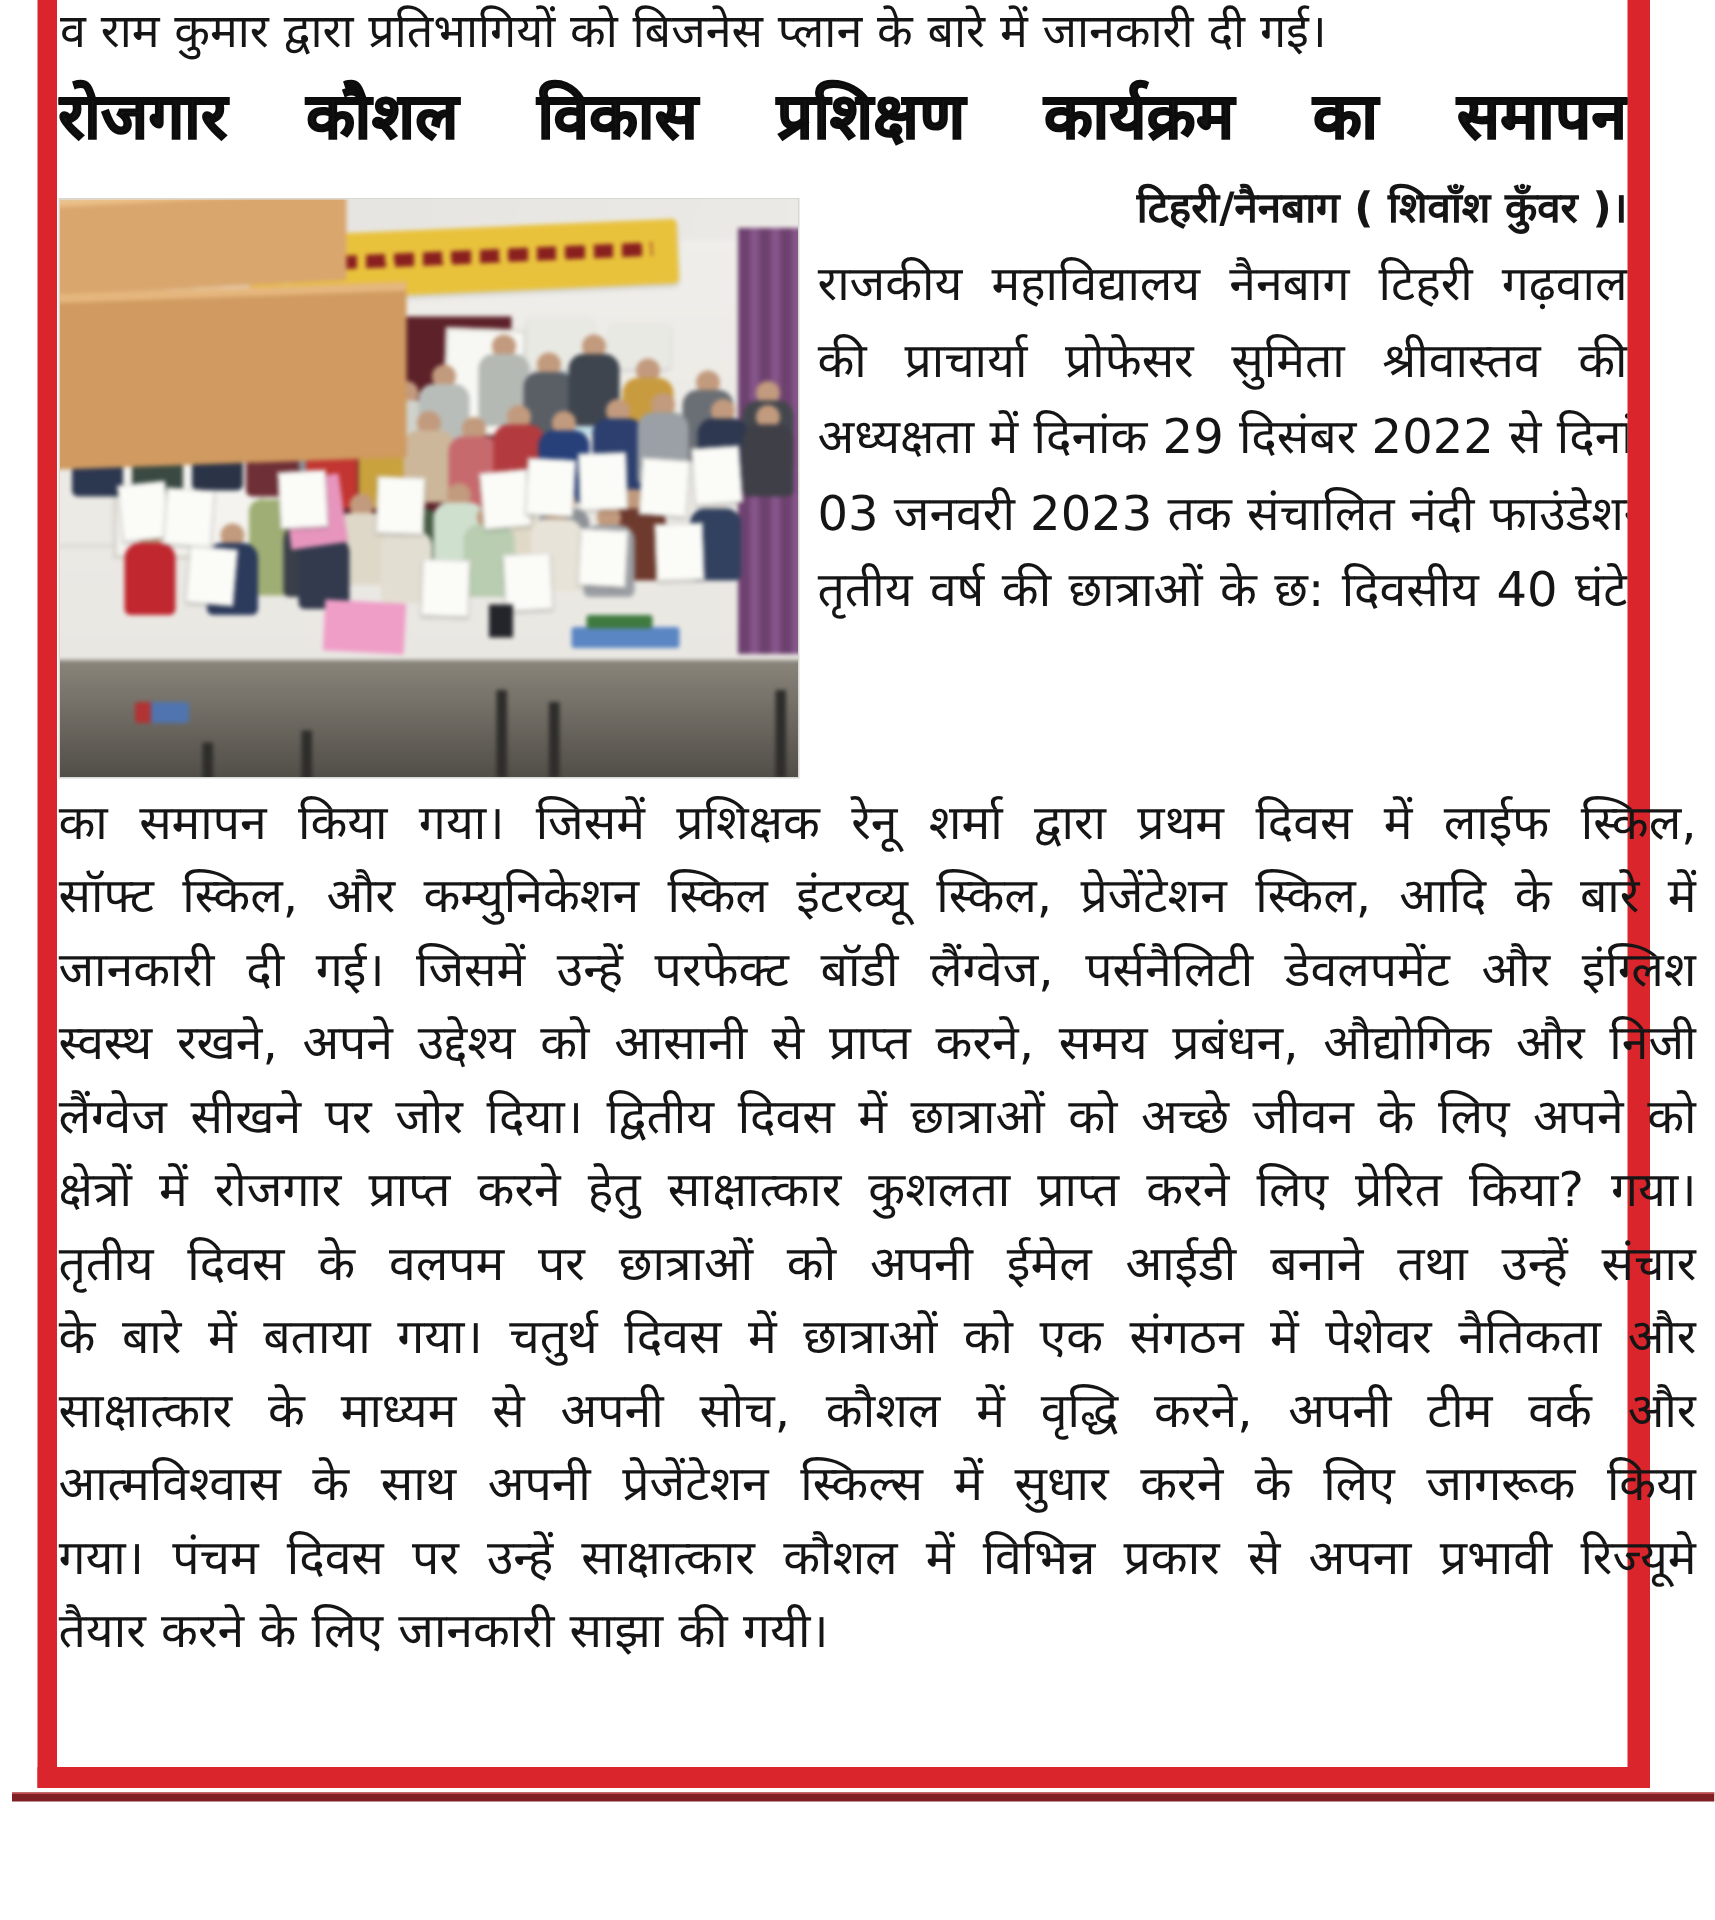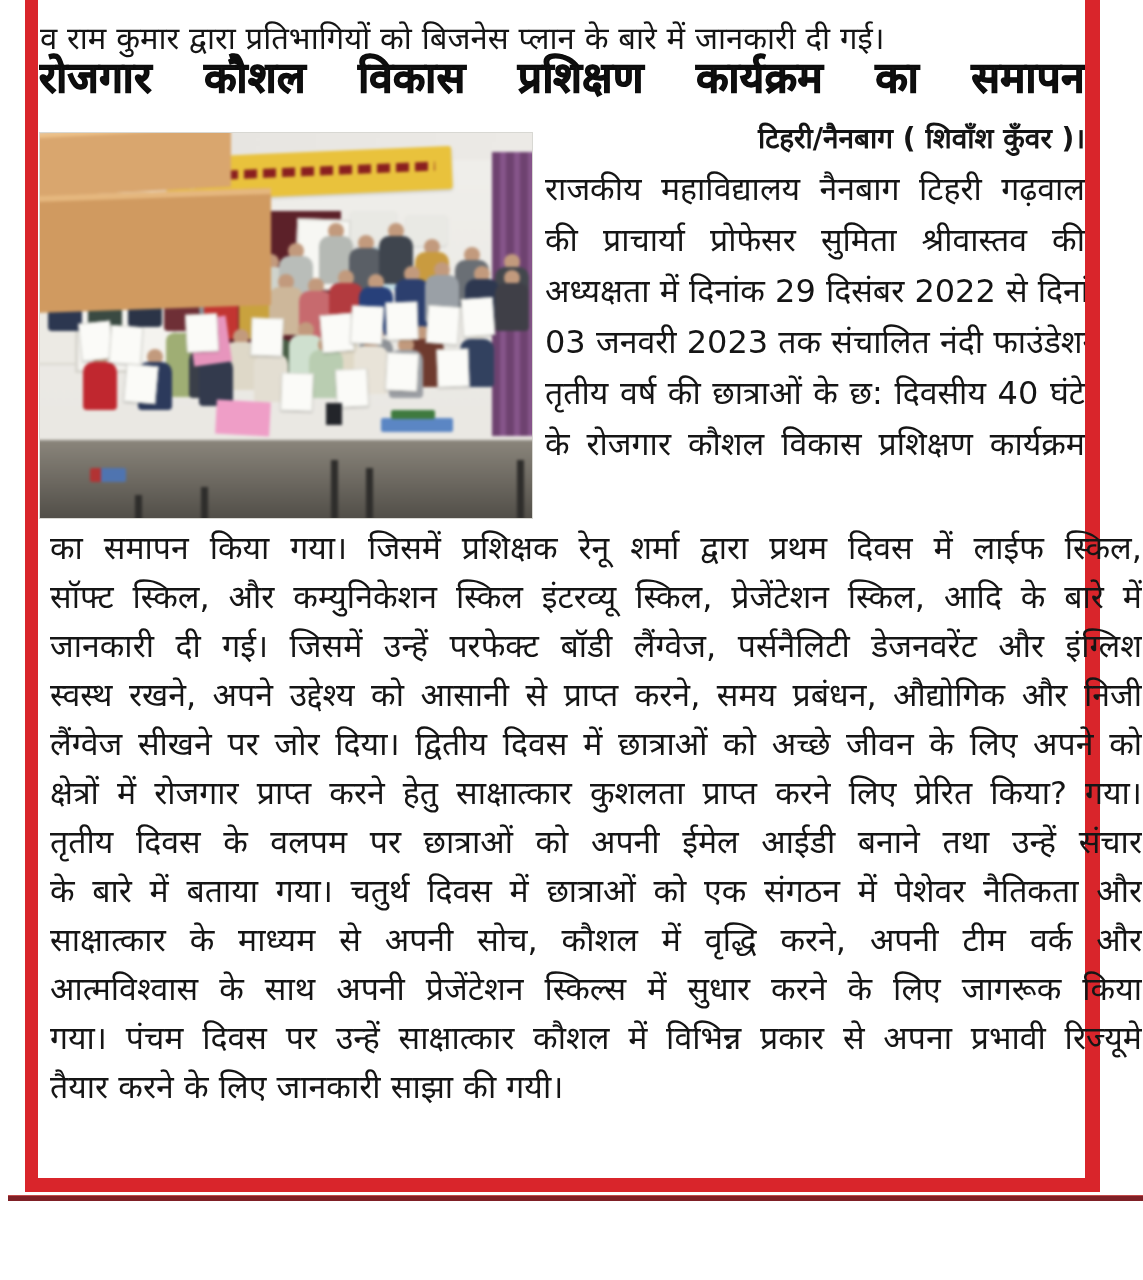--- a/index.html
+++ b/index.html
@@ -23,35 +23,35 @@
   }
   .maroon-rule{
     position:absolute;left:8px;top:1195px;width:1135px;height:5px;
     background:var(--maroon);
     border-top:1px solid #c24a4a;
   }
   
   .jline{text-align:justify;text-align-last:justify;overflow:hidden;white-space:nowrap;}
   .jline.leftlast{text-align-last:left;}
   .top-line{
-    position:absolute;left:40px;top:17px;width:1044px;height:43px;
+    position:absolute;left:40px;top:0;width:1044px;height:43px;
     font-size:31px;line-height:43px;
   }
   .headline{
     position:absolute;left:39px;top:44px;width:1046px;height:70px;
     font-size:42px;line-height:68px;font-weight:bold;
     -webkit-text-stroke:1.1px #0c0c0c;letter-spacing:0.5px;
   }
   .byline{
     position:absolute;left:545px;top:114px;width:540px;height:50px;
     font-size:28px;line-height:50px;font-weight:bold;text-align:right;white-space:nowrap;overflow:hidden;
   }
   .col{position:absolute;left:545px;top:164px;width:540px;}
   .col .jline{font-size:32px;height:51px;line-height:51px;}
-  .bodytxt{position:absolute;left:50px;top:524px;width:1092px;}
+  .bodytxt{position:absolute;left:39px;top:524px;width:1092px;}
   .bodytxt .jline{font-size:32px;height:49px;line-height:49px;}
   
   .photo{
     position:absolute;left:40px;top:133px;width:492px;height:385px;
     overflow:hidden;background:#efeeea;outline:1px solid #d8d8d3;
   }
   .ph-blur{position:absolute;inset:-5px;filter:blur(1.4px);}
   .ph-blur>div,.ph-blur i{position:absolute;}
   .ceiling{left:0;top:0;width:100%;height:8%;background:linear-gradient(100deg,#d2d0cb 12%,#e6e4e0 30%,#eceae6 100%);}
   .wall{left:0;top:7%;width:100%;height:75%;background:linear-gradient(#efeeea,#e9e7e2);}
@@ -198,27 +198,26 @@
     </div>
   </div>
 </div>
 
 <div class="col">
   <div class="jline">राजकीय महाविद्यालय नैनबाग टिहरी गढ़वाल</div>
   <div class="jline">की प्राचार्या प्रोफेसर सुमिता श्रीवास्तव की</div>
   <div class="jline">अध्यक्षता में दिनांक 29 दिसंबर 2022 से दिनांक</div>
   <div class="jline">03 जनवरी 2023 तक संचालित नंदी फाउंडेशन</div>
   <div class="jline">तृतीय वर्ष की छात्राओं के छ: दिवसीय 40 घंटे</div>
-  <div class="jline">के रोजगार कौशल विकास प्रशिक्षण कार्यक्रम</div>
 </div>
 
 <div class="bodytxt">
   <div class="jline">का समापन किया गया। जिसमें प्रशिक्षक  रेनू शर्मा  द्वारा  प्रथम दिवस में लाईफ स्किल,</div>
   <div class="jline">सॉफ्ट स्किल, और कम्युनिकेशन स्किल इंटरव्यू स्किल, प्रेजेंटेशन स्किल,  आदि के बारे में</div>
-  <div class="jline">जानकारी दी गई। जिसमें उन्हें परफेक्ट बॉडी लैंग्वेज, पर्सनैलिटी डेजनवरेंट और इंग्लिश</div>
+  <div class="jline">जानकारी दी गई। जिसमें उन्हें परफेक्ट बॉडी लैंग्वेज, पर्सनैलिटी डेवलपमेंट और इंग्लिश</div>
   <div class="jline">स्वस्थ रखने, अपने उद्देश्य को आसानी से प्राप्त करने, समय प्रबंधन, औद्योगिक और निजी</div>
   <div class="jline">लैंग्वेज सीखने पर जोर दिया। द्वितीय दिवस  में छात्राओं को अच्छे जीवन के लिए अपने को</div>
   <div class="jline">क्षेत्रों में रोजगार प्राप्त करने हेतु साक्षात्कार कुशलता प्राप्त करने लिए प्रेरित किया? गया।</div>
   <div class="jline">तृतीय दिवस के वलपम पर छात्राओं को अपनी ईमेल आईडी बनाने तथा उन्हें संचार</div>
   <div class="jline">के बारे में बताया गया। चतुर्थ दिवस में छात्राओं को एक संगठन में पेशेवर नैतिकता और</div>
   <div class="jline">साक्षात्कार के माध्यम से अपनी सोच, कौशल में वृद्धि करने, अपनी टीम वर्क और</div>
   <div class="jline">आत्मविश्वास के साथ अपनी प्रेजेंटेशन स्किल्स में सुधार करने के लिए जागरूक किया</div>
   <div class="jline">गया। पंचम दिवस पर उन्हें  साक्षात्कार कौशल में  विभिन्न प्रकार से अपना प्रभावी रिज्यूमे</div>
   <div class="jline leftlast">तैयार करने के लिए जानकारी साझा की गयी।</div>
 </div>

